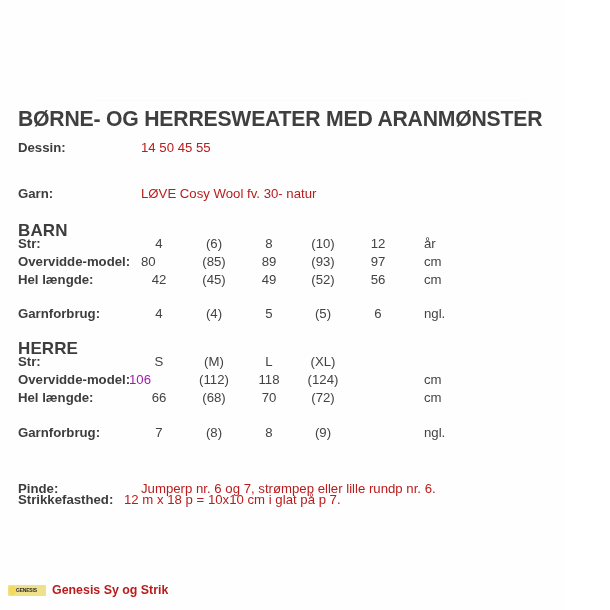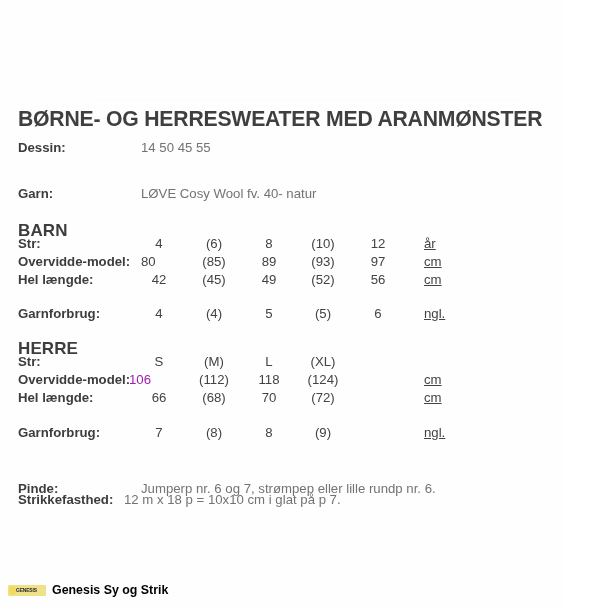--- a/index.html
+++ b/index.html
@@ -59,21 +59,21 @@
   .lbl {
     position: absolute;
     left: 0;
     top: 0;
     font-weight: bold;
     color: #3d3d3d;
   }
   .val {
     position: absolute;
     top: 0;
-    color: #737373;
+    color: #b91c1c;
   }
   .section-head {
     position: absolute;
     left: 18px;
     font-size: 17px;
     font-weight: bold;
     color: #3d3d3d;
     letter-spacing: 0.1px;
   }
 
@@ -92,21 +92,20 @@
   .s1 { left: 118px; }
   .s2 { left: 173px; }
   .s3 { left: 228px; }
   .s4 { left: 282px; }
   .s5 { left: 337px; }
   .unit {
     position: absolute;
     top: 0;
     left: 406px;
     color: #434343;
-    text-decoration: underline;
   }
 
   
   .tight { position: absolute; top: 0; left: 123px; color: #434343; }
   .tight-h { position: absolute; top: 0; left: 111px; color: #a21caf; text-align: right; }
 
   
   .footer {
     position: absolute;
     left: 8px;
@@ -138,41 +137,41 @@
     font-weight: bold;
     color: #2b2b2b;
     letter-spacing: -0.2px;
     line-height: 1;
     transform: scaleY(1.25);
     white-space: nowrap;
   }
   .footer-text {
     font-size: 12.4px;
     font-weight: bold;
-    color: #000000;
+    color: #b91c1c;
     white-space: nowrap;
   }
 </style>
 </head>
 <body>
 
 <div class="sheet">
 
   <div class="scanline"></div>
 
   <div class="doc-title">BØRNE- OG HERRESWEATER MED ARANMØNSTER</div>
 
   <div class="row" style="top:140px;">
     <span class="lbl">Dessin:</span>
     <span class="val c1">14 50 45 55</span>
   </div>
 
   <div class="row" style="top:186px;">
     <span class="lbl">Garn:</span>
-    <span class="val c1">LØVE Cosy Wool fv. 40- natur</span>
+    <span class="val c1">LØVE Cosy Wool fv. 30- natur</span>
   </div>
 
   <div class="section-head" style="top:221px;">BARN</div>
 
   <div class="row" style="top:236px;">
     <span class="lbl">Str:</span>
     <span class="cell s1">4</span>
     <span class="cell s2">(6)</span>
     <span class="cell s3">8</span>
     <span class="cell s4">(10)</span>

